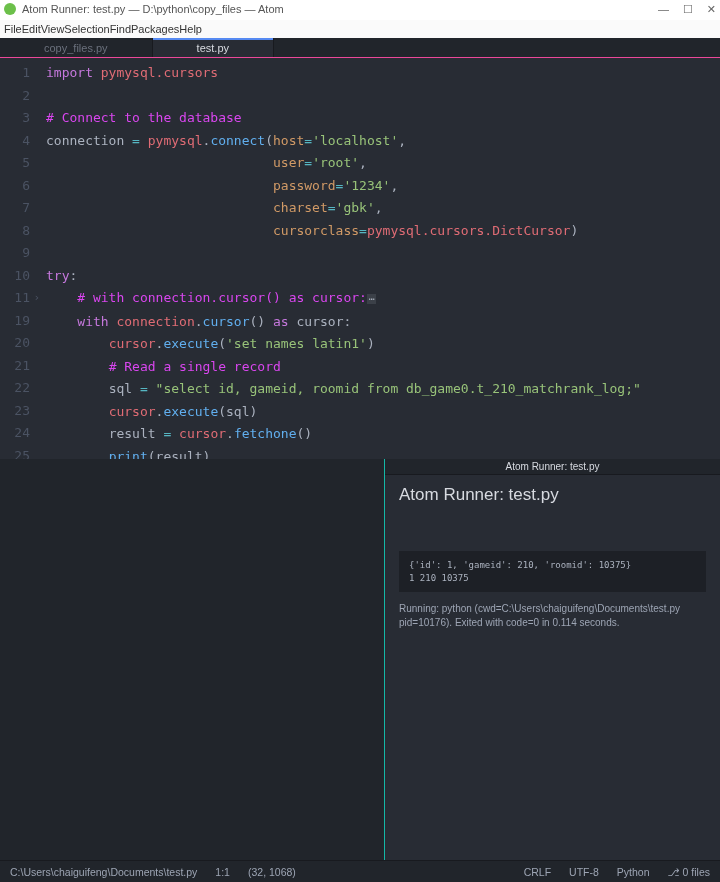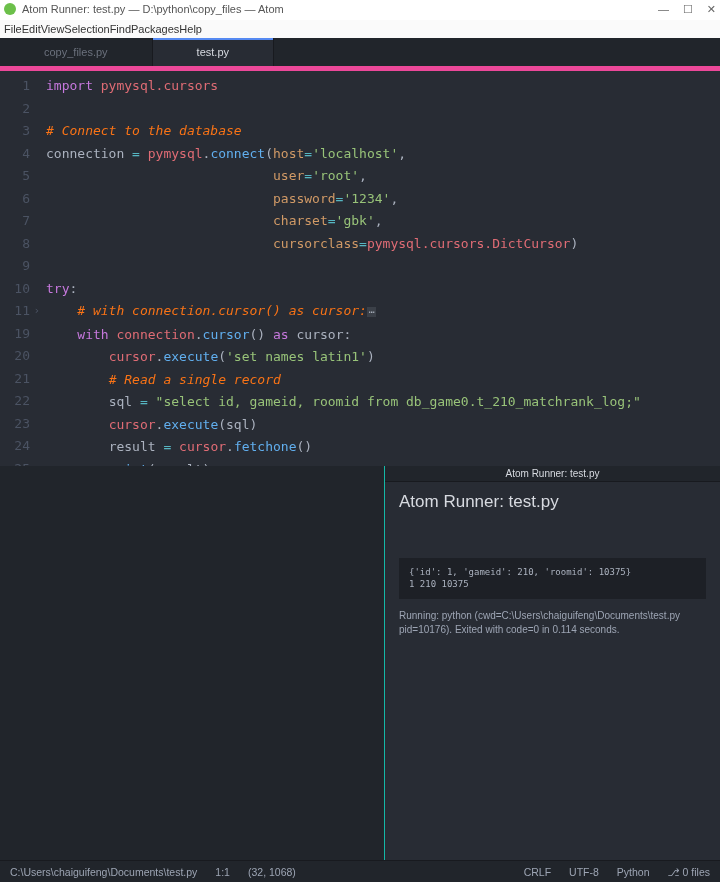--- a/index.html
+++ b/index.html
@@ -36,25 +36,25 @@
   height: 18px;
   background: #fafafa;
   color: #333;
   display: flex;
   align-items: center;
   padding: 0 4px;
   font-size: 11px;
 }
 .menubar span { cursor: default; }
 .tabbar {
-  height: 33px;
-  background: #21252b;
-  display: flex;
-  font-size: 11px;
-  border-bottom: 5px solid #ec4899;
+  height: 20px;
+  background: #21252b;
+  display: flex;
+  font-size: 11px;
+  border-bottom: 1px solid #ec4899;
 }
 .tab {
   padding: 3px 44px;
   color: #6b717d;
   position: relative;
   border-right: 1px solid #181a1f;
   display: flex;
   align-items: center;
 }
 .tab.active {
@@ -101,21 +101,21 @@
   font-size: 13px;
   line-height: 22.5px;
   padding-top: 4px;
   padding-left: 10px;
   white-space: pre;
 }
 .kw { color: #c678dd; }
 .fn { color: #61afef; }
 .id { color: #e06c75; }
 .str { color: #98c379; }
-.cmt { color: #f97316; font-style: italic; }
+.cmt { color: #d946ef; }
 .op { color: #56b6c2; }
 .param { color: #d19a66; }
 .plain { color: #abb2bf; }
 .lower-panes {
   display: flex;
   background: #1e2229;
   flex: 1;
   min-height: 0;
 }
 .lower-left {

